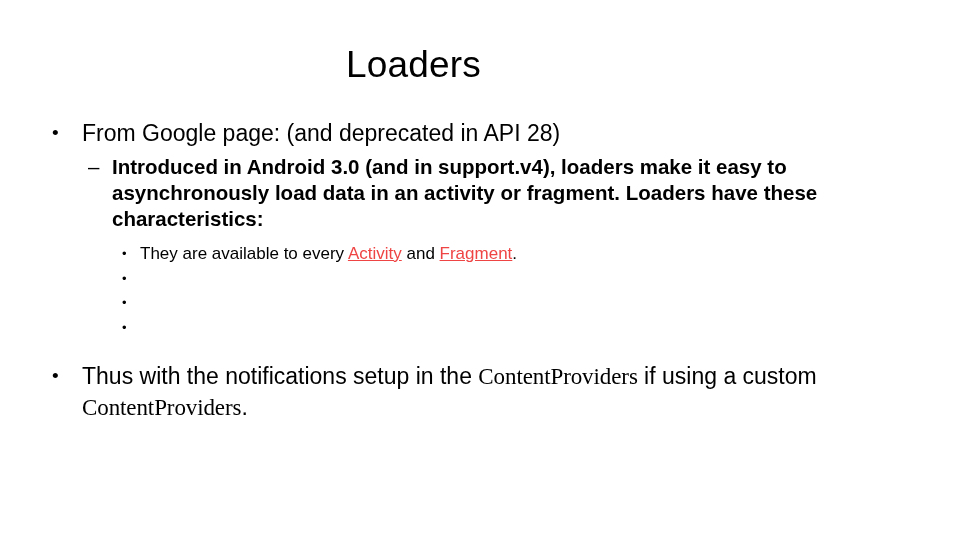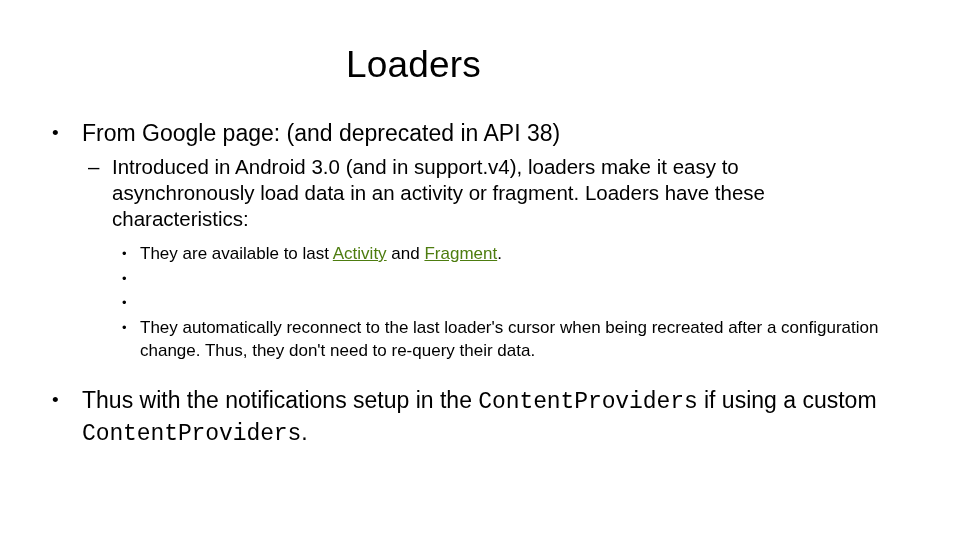--- a/index.html
+++ b/index.html
@@ -76,20 +76,21 @@
   }
   .lvl2 .marker {
     width: 24px;
     flex: 0 0 24px;
     line-height: 26px;
   }
   .lvl2 .txt {
     flex: 1 1 auto;
     max-width: 768px;
     padding-right: 10px;
+    font-weight: bold;
   }
 
   
   .lvl3 {
     padding-left: 122px;
     font-size: 17px;
     line-height: 23.5px;
     margin-top: 1px;
   }
   .lvl3 .marker {
@@ -107,68 +108,67 @@
   .lvl3-group {
     margin-top: 10px;
   }
 
   
   .final-l1 {
     margin-top: 22px;
   }
 
   a.link {
-    color: #4d7c0f;
+    color: #ef4444;
     text-decoration: underline;
   }
 
   .mono {
-    font-family: Liberation Mono, monospace;
+    font-family: Liberation Serif, serif;
     letter-spacing: -0.1px;
   }
 </style>
 </head>
 <body>
 
 <div class="slide">
 
   <div class="slide-title">Loaders</div>
 
   <div class="body">
 
     <div class="lvl lvl1">
       <span class="marker">•</span>
-      <span class="txt">From Google page:  (and deprecated in API 38)</span>
+      <span class="txt">From Google page:  (and deprecated in API 28)</span>
     </div>
 
     <div class="lvl lvl2">
       <span class="marker">–</span>
       <span class="txt">Introduced in Android 3.0 (and in support.v4), loaders make it easy to asynchronously load data in an activity or fragment. Loaders have these characteristics:</span>
     </div>
 
     <div class="lvl3-group">
 
       <div class="lvl lvl3">
         <span class="marker">•</span>
         <span class="txt">
-          <span>They are available to last </span><a class="link" href="#">Activity</a><span> and </span><a class="link" href="#">Fragment</a><span>.</span>
+          <span>They are available to every </span><a class="link" href="#">Activity</a><span> and </span><a class="link" href="#">Fragment</a><span>.</span>
         </span>
       </div>
 
       <div class="lvl lvl3">
         <span class="marker">•</span>
       </div>
 
       <div class="lvl lvl3">
         <span class="marker">•</span>
       </div>
 
       <div class="lvl lvl3">
         <span class="marker">•</span>
-        <span class="txt">They automatically reconnect to the last loader's cursor when being recreated after a configuration change. Thus, they don't need to re-query their data.</span>
       </div>
 
     </div>
 
     <div class="lvl lvl1 final-l1">
       <span class="marker">•</span>
       <span class="txt">
         <span>Thus with the notifications setup in the </span><span class="mono">ContentProviders</span><span> if using a custom </span><span class="mono">ContentProviders</span><span>.</span>
       </span>
     </div>

